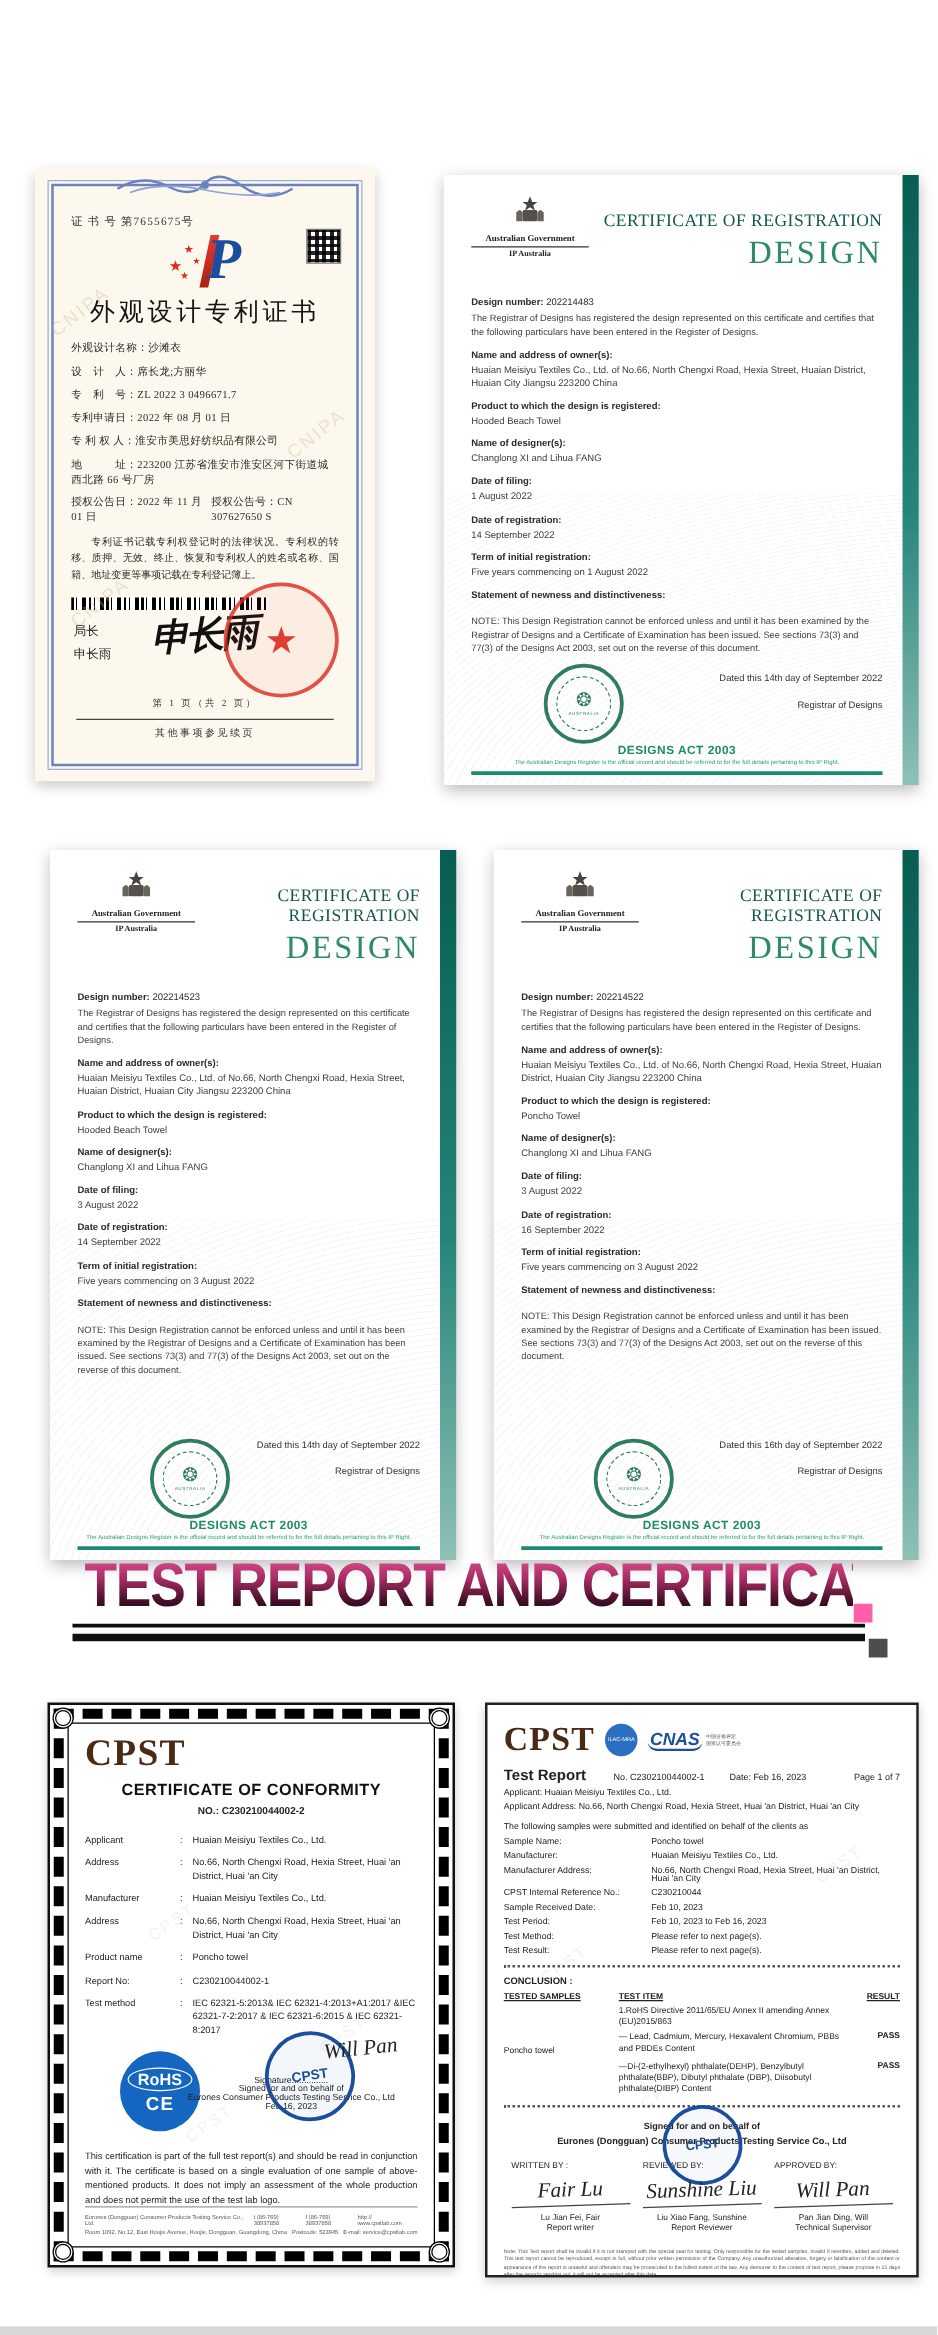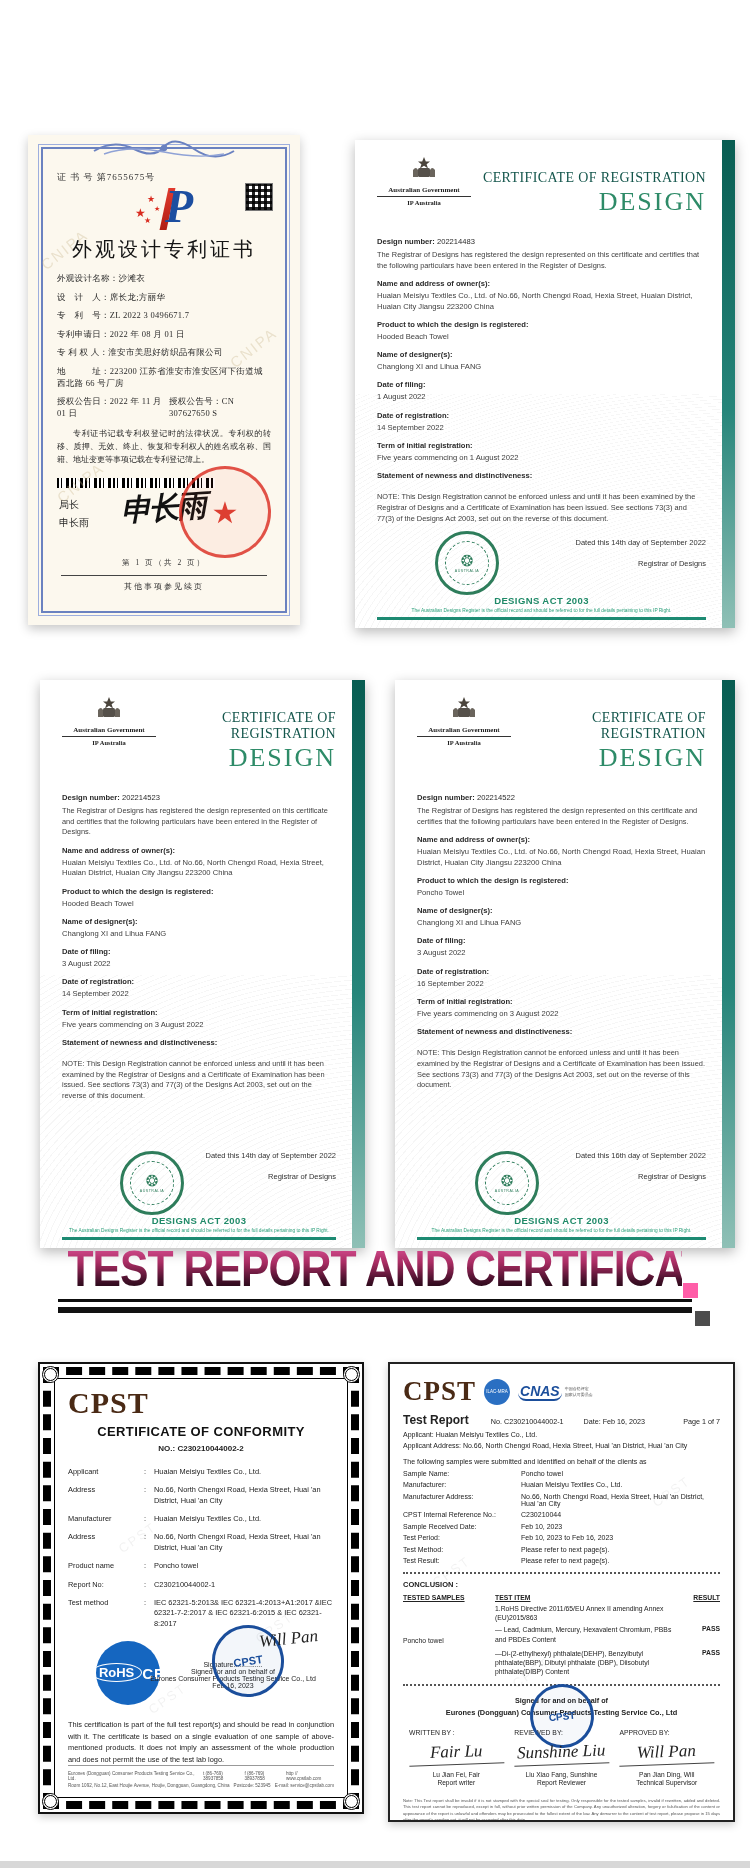--- a/index.html
+++ b/index.html
@@ -105,21 +105,21 @@
   .cc-title{text-align:center;font-weight:bold;font-size:13px;letter-spacing:.4px;margin-top:6px;color:#111;}
   .cc-no{text-align:center;font-weight:bold;font-size:8px;margin-top:5px;}
   .cc-intro{font-size:7.4px;line-height:1.5;margin-top:9px;color:#222;}
   .cc-fields{margin-top:6px;}
   .cc-row{display:flex;font-size:7.4px;margin-top:8px;color:#222;}
   .cc-lab{width:76px;flex:none;}
   .cc-colon{width:10px;flex:none;}
   .cc-val{flex:1;line-height:1.4;}
   .cc-logos{position:relative;height:84px;margin-top:6px;}
   .rohs{position:absolute;left:28px;top:6px;width:64px;height:64px;border-radius:50%;background:#1566c0;
-        display:flex;flex-direction:row;align-items:center;justify-content:center;color:#fff;}
+        display:flex;flex-direction:column;align-items:center;justify-content:center;color:#fff;}
   .rohs .r1{font-size:13px;font-weight:bold;border:1.5px solid #fff;border-radius:50%;padding:1px 7px;}
   .rohs .r2{font-size:15px;font-weight:bold;margin-top:2px;letter-spacing:1px;}
   .cc-sigblock{position:absolute;right:6px;top:0;width:190px;text-align:center;font-size:7px;color:#222;}
   .cc-sigline{margin-top:26px;}
   .cc-scribble{position:absolute;right:10px;top:-6px;font-family:"Liberation Serif",serif;font-style:italic;
                font-size:17px;transform:rotate(-6deg);color:#222;z-index:2;}
   .cc-seal{position:absolute;right:44px;top:-10px;width:66px;height:66px;border:3px solid #1b4e9b;border-radius:50%;
            display:flex;align-items:center;justify-content:center;color:#1b4e9b;font-weight:bold;font-size:11px;
            background:rgba(27,78,155,.05);transform:rotate(-8deg);z-index:1;}
   .cc-disc{font-size:7.4px;line-height:1.55;text-align:justify;margin-top:4px;color:#222;}

